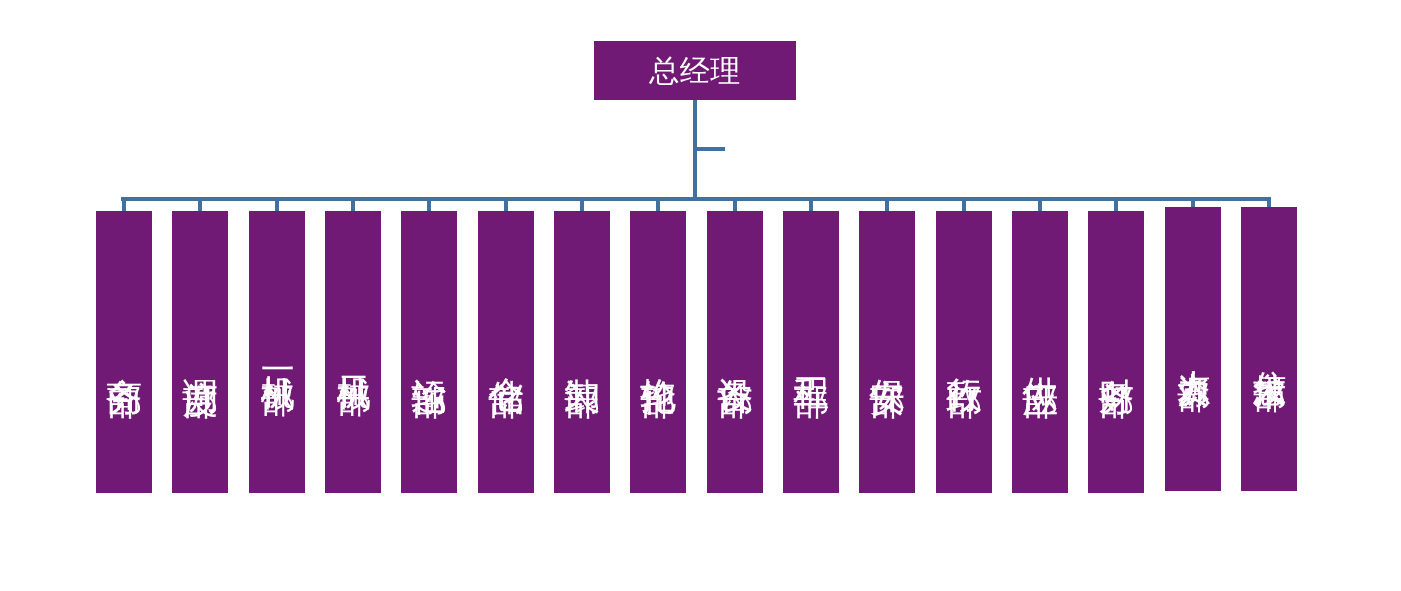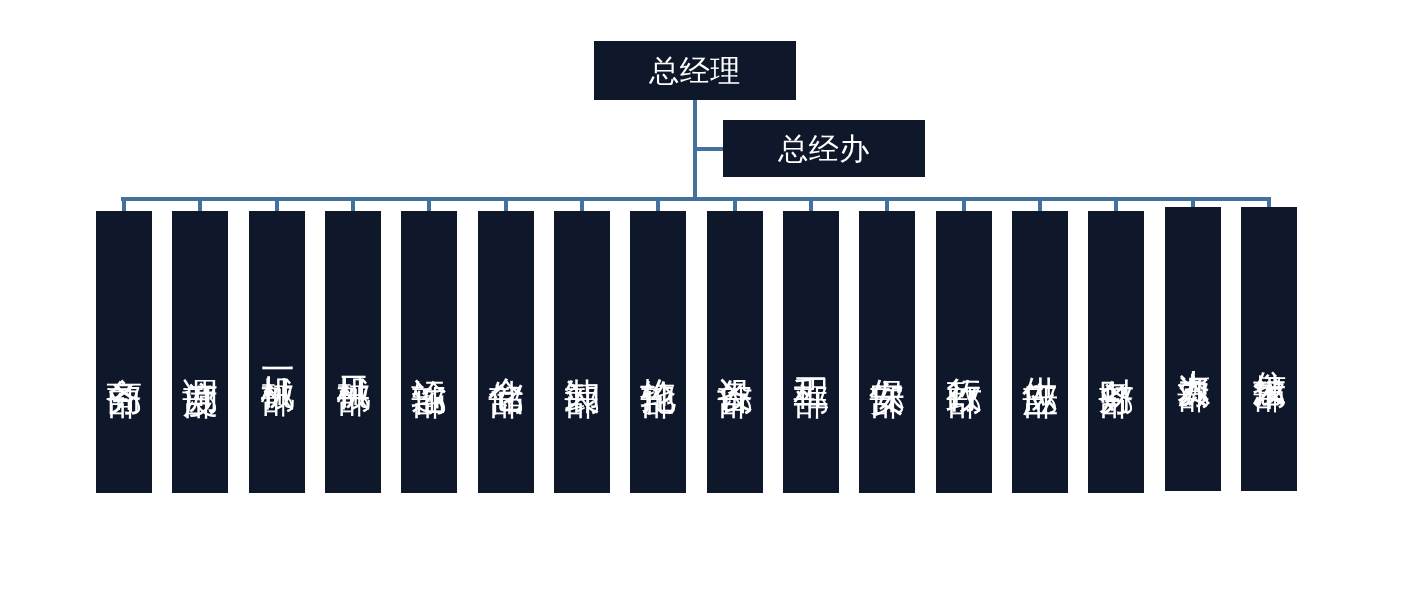--- a/index.html
+++ b/index.html
@@ -14,21 +14,21 @@
     position: relative;
     width: 1401px;
     height: 591px;
     background: #ffffff;
     overflow: hidden;
   }
 
   
   .node {
     position: absolute;
-    background: #0f172a;
+    background: #701a75;
     color: #ffffff;
     box-sizing: border-box;
     display: flex;
     align-items: center;
     justify-content: center;
     text-align: center;
     line-height: 1.0;
     font-weight: 400;
     letter-spacing: 0.5px;
   }
@@ -71,23 +71,20 @@
 <div id="chart-canvas">
 
   <div class="node node-top" style="left:594px; top:41px; width:202px; height:59px;">
     <span>总经理</span>
   </div>
 
   <div class="line line-v" style="left:693px; top:100px; width:4px; height:100px;"></div>
 
   <div class="line line-h" style="left:695px; top:147px; width:30px; height:4px;"></div>
 
-  <div class="node node-top" style="left:723px; top:120px; width:202px; height:57px;">
-    <span>总经办</span>
-  </div>
 
   <div class="line line-h" style="left:121px; top:197px; width:1147px; height:4px;"></div>
 
   <div id="dept-layer">
       <div class="line stub" style="position: absolute; left: 122px; top: 197px; height: 14px;"></div>
       <div class="node node-dept len3" style="left: 96px; top: 211px; width: 56px; height: 282px;">
         <span class="vtext">商务部</span>
       </div>
       <div class="line stub" style="position: absolute; left: 198px; top: 197px; height: 14px;"></div>
       <div class="node node-dept len3" style="left: 172px; top: 211px; width: 56px; height: 282px;">

